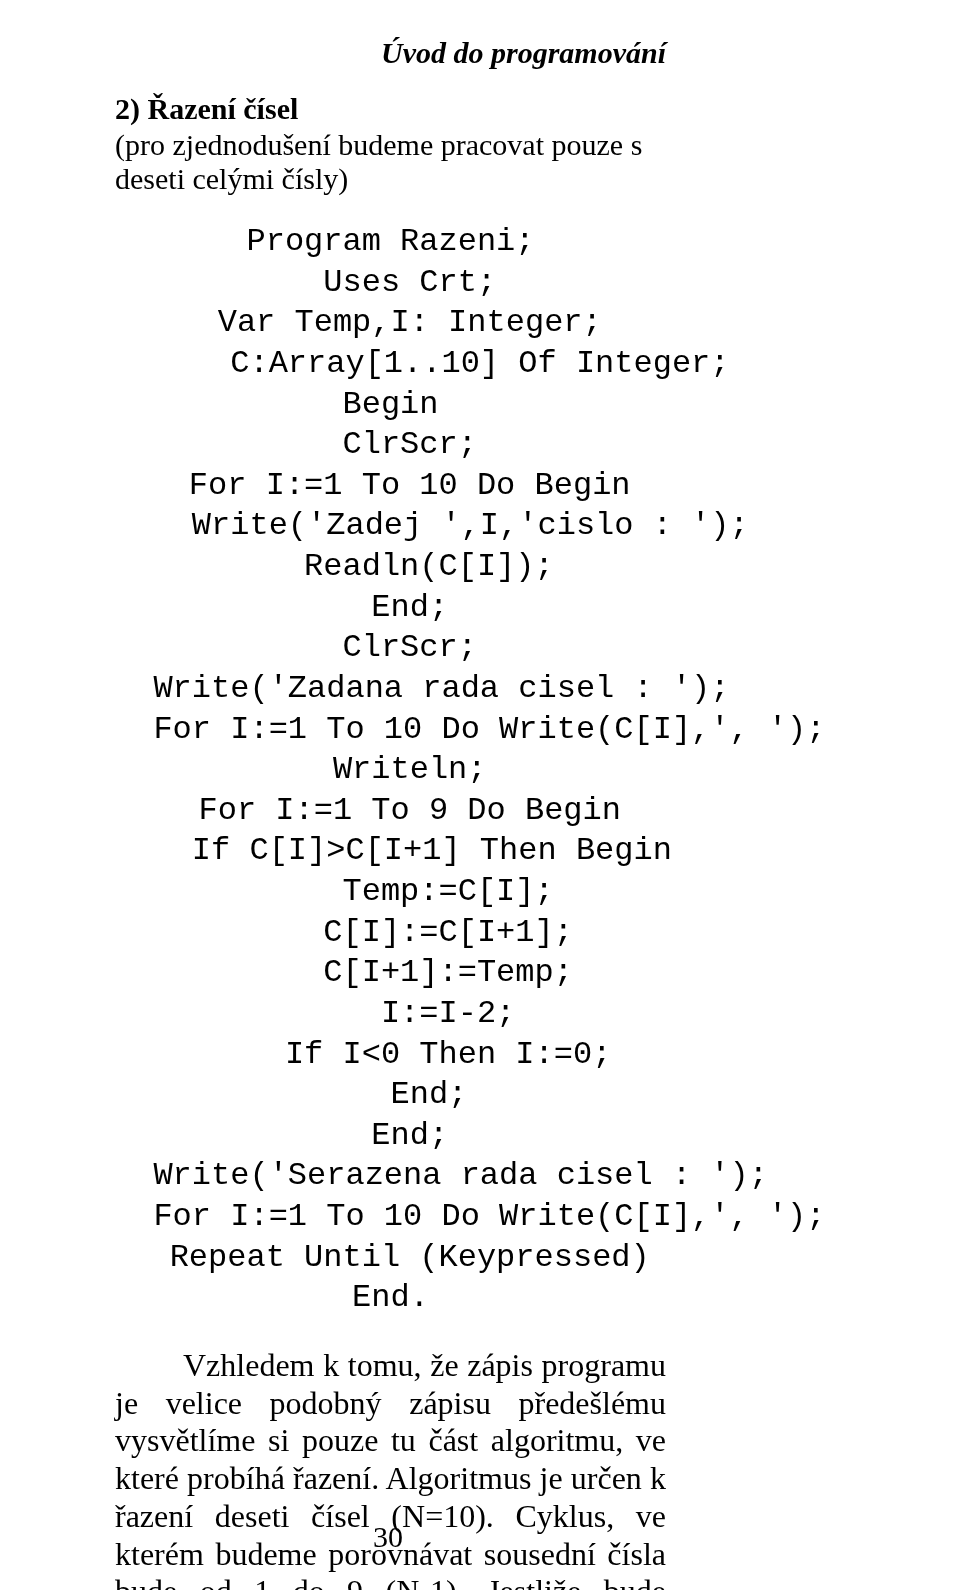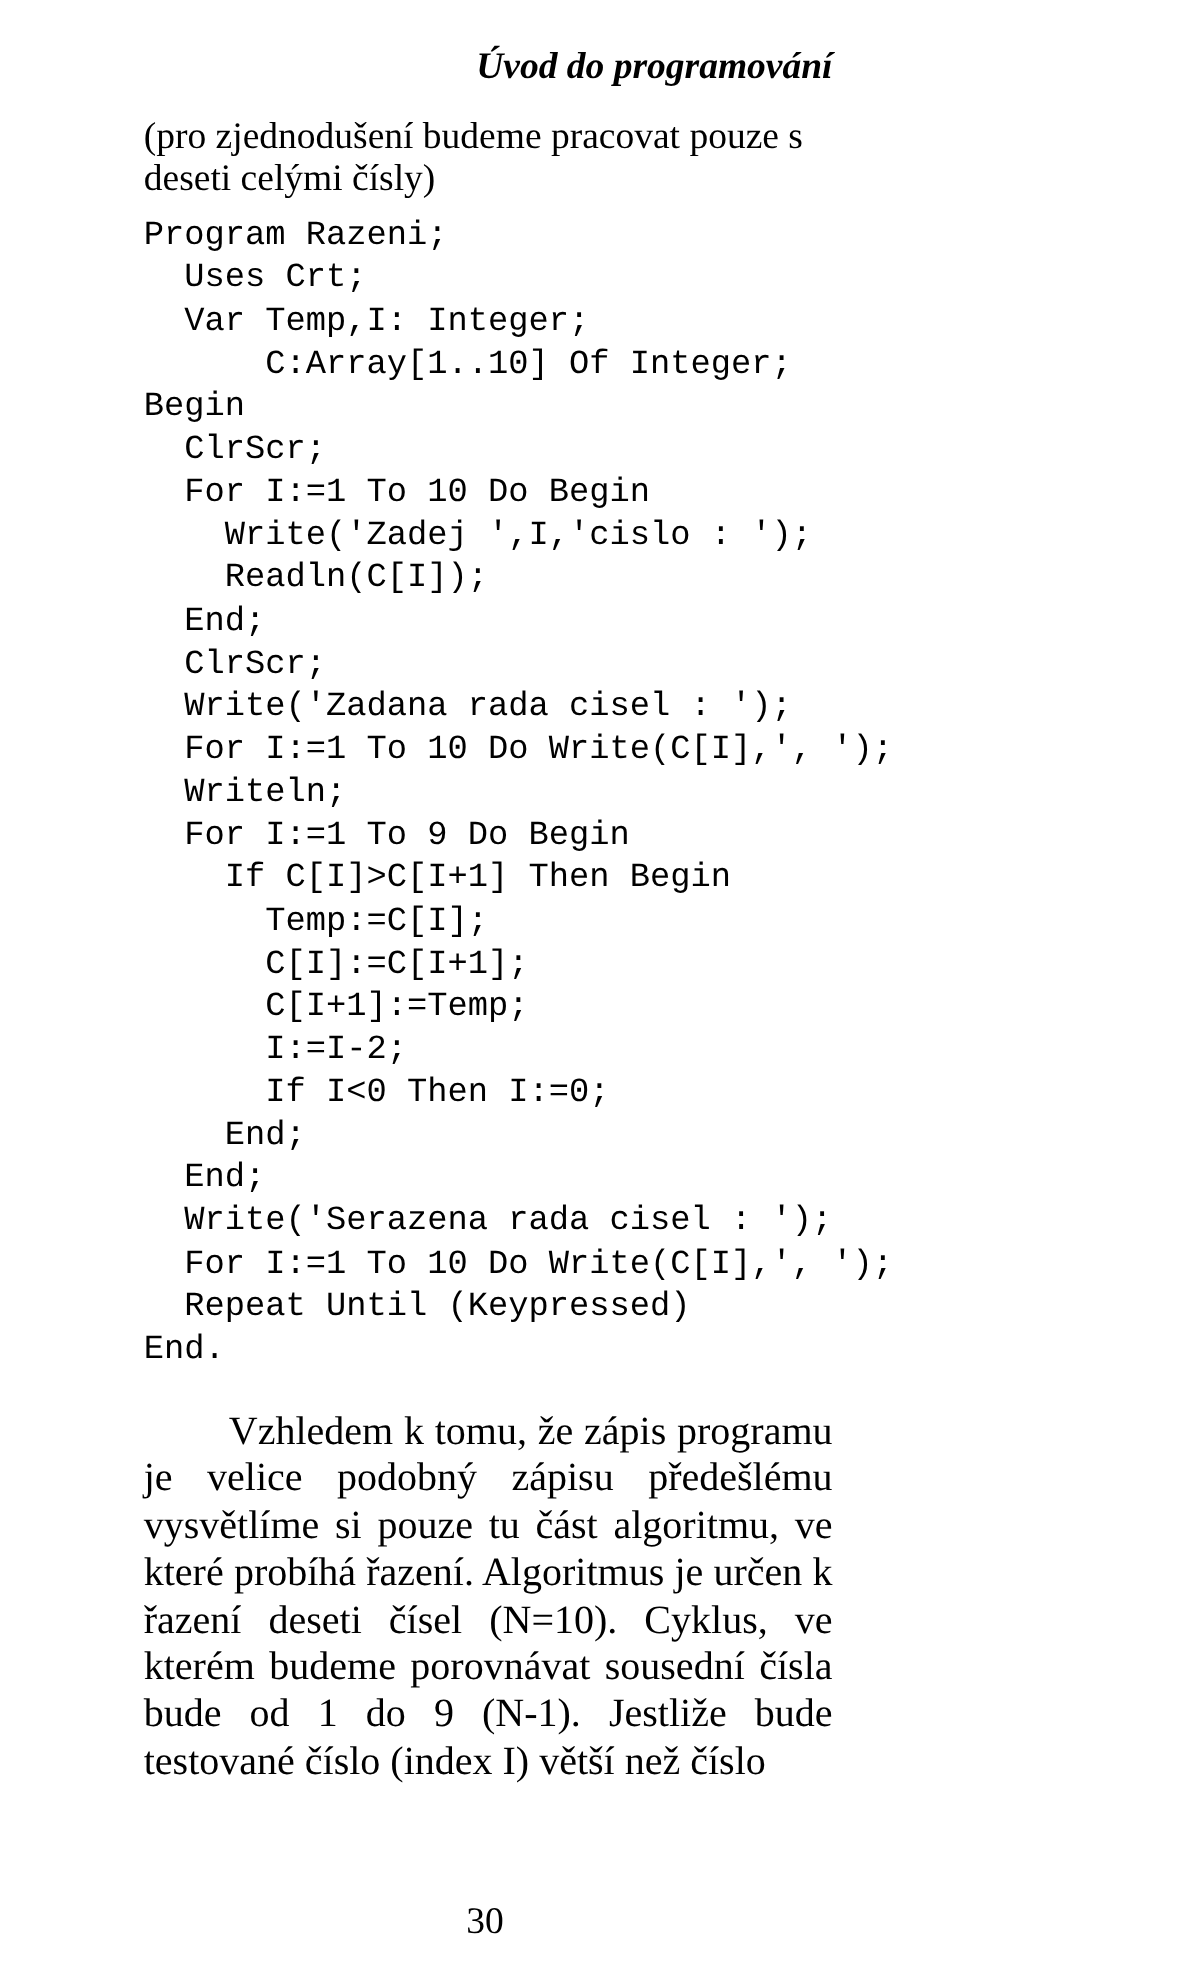--- a/index.html
+++ b/index.html
@@ -24,28 +24,29 @@
     margin-bottom: 22px;
     margin-top: 6px;
   }
   .sec-title {
     font-weight: bold;
     font-size: 30px;
     margin: 0 0 2px 0;
   }
   .subtitle {
     font-size: 30px;
-    margin: 0 0 12px 0;
+    margin: 0 0 26px 0;
   }
   .code {
     font-family: "Courier New", Courier, monospace;
-    font-size: 27px;
+    font-size: 32px;
     line-height: 1.27;
     white-space: pre;
     margin-bottom: 28px;
+    text-align: center;
   }
   .para {
     font-size: 32px;
     line-height: 1.18;
     text-align: justify;
   }
   .indent {
     display: inline-block;
     width: 68px;
   }
@@ -58,20 +59,21 @@
     font-size: 30px;
   }
 </style>
 </head>
 <body>
 
 <div class="page">
 
   <div class="header">Úvod do programování</div>
 
+  <div class="sec-title">2) Řazení čísel</div>
   <div class="subtitle">(pro zjednodušení budeme pracovat pouze s deseti celými čísly)</div>
 
   <div class="code">Program Razeni;
   Uses Crt;
   Var Temp,I: Integer;
       C:Array[1..10] Of Integer;
 Begin
   ClrScr;
   For I:=1 To 10 Do Begin
     Write('Zadej ',I,'cislo : ');

